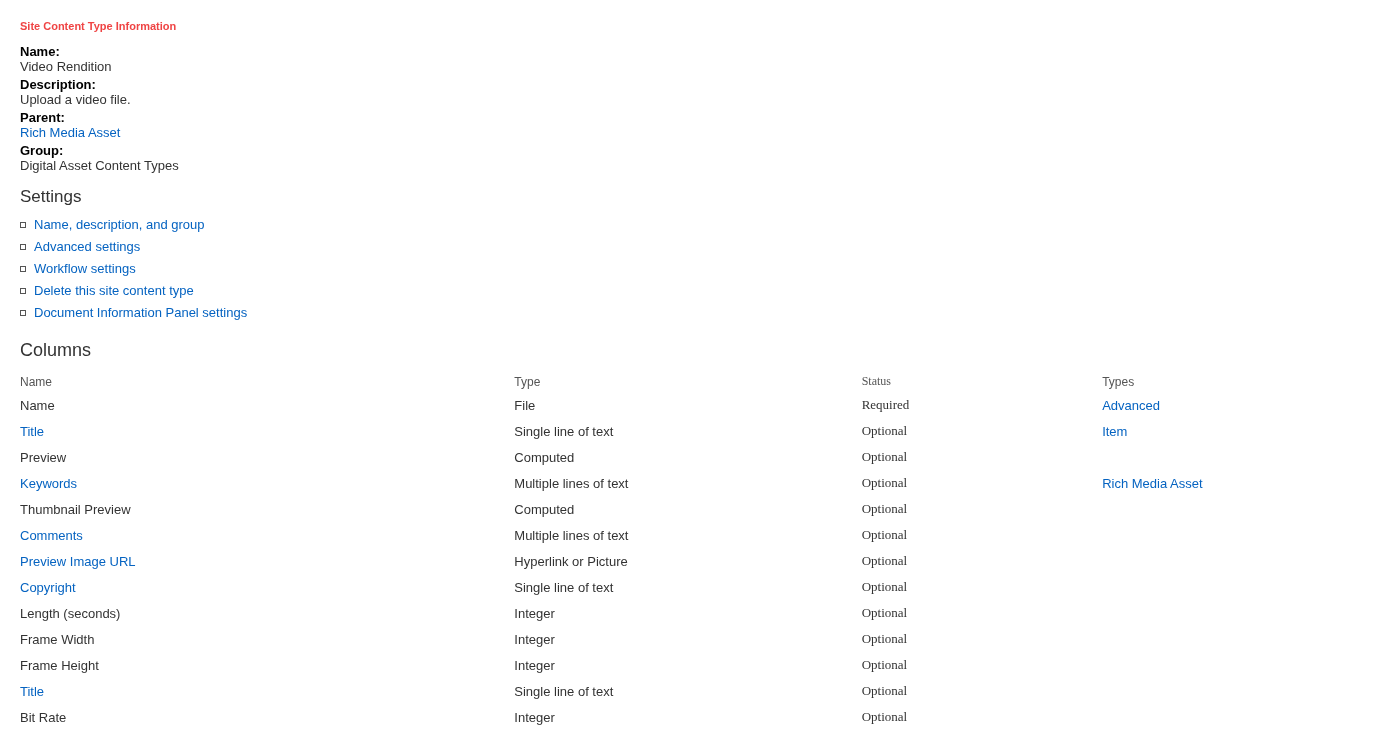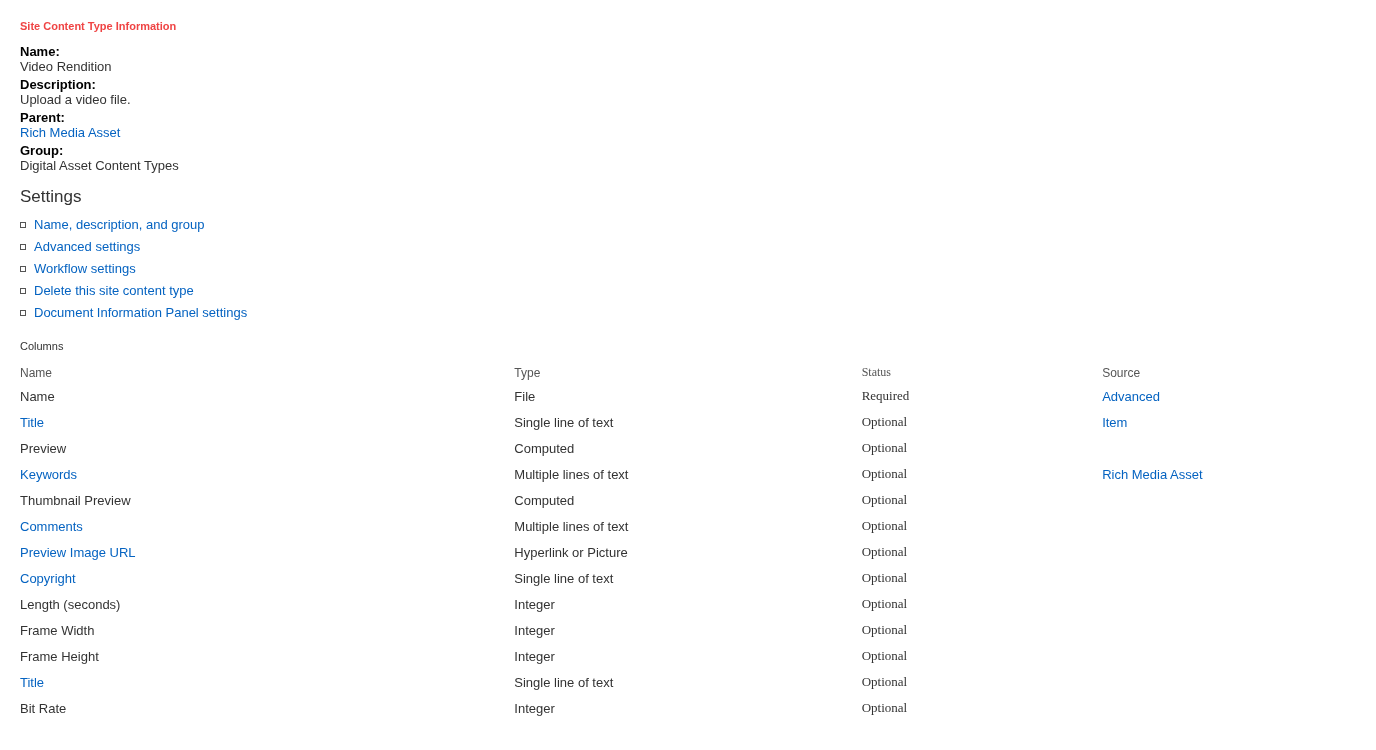--- a/index.html
+++ b/index.html
@@ -56,21 +56,21 @@
       width: 6px;
       height: 6px;
       border: 1px solid #555;
       margin-right: 8px;
       flex-shrink: 0;
     }
     .columns-section {
       margin-top: 10px;
     }
     .columns-heading {
-      font-size: 11px;
+      font-size: 18px;
       color: #333;
       margin-bottom: 10px;
     }
     .columns-table {
       width: 100%;
       border-collapse: collapse;
     }
     .columns-table th {
       text-align: left;
       font-weight: normal;
@@ -141,21 +141,21 @@
   </ul>
 
 <div class="columns-section">
   <div class="columns-heading">Columns</div>
   <table class="columns-table">
     <thead>
       <tr>
         <th class="col-name">Name</th>
         <th class="col-type">Type</th>
         <th class="col-status">Status</th>
-        <th class="col-source">Source</th>
+        <th class="col-source">Types</th>
       </tr>
     </thead>
     <tbody id="columns-tbody">
     <tr>
           <td class="col-name">Name</td>
           <td class="col-type">File</td>
           <td class="col-status">Required</td>
           <td class="col-source"><a href="#">Advanced</a></td>
         </tr>
         <tr>

